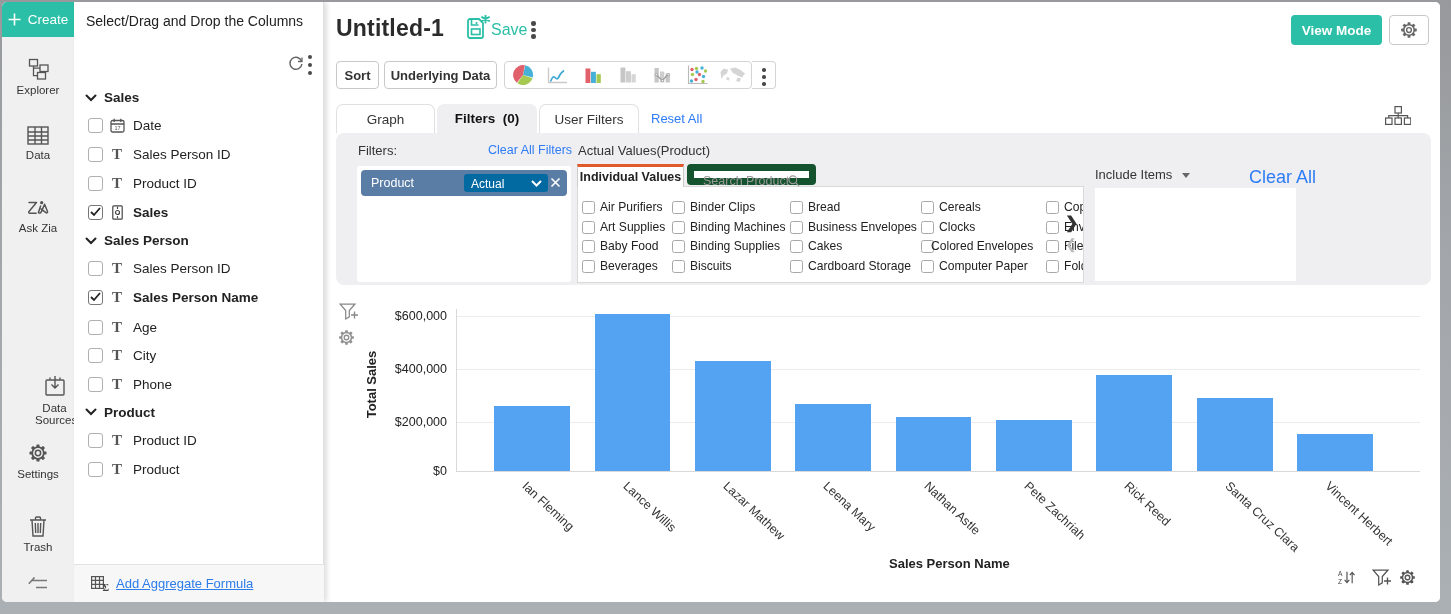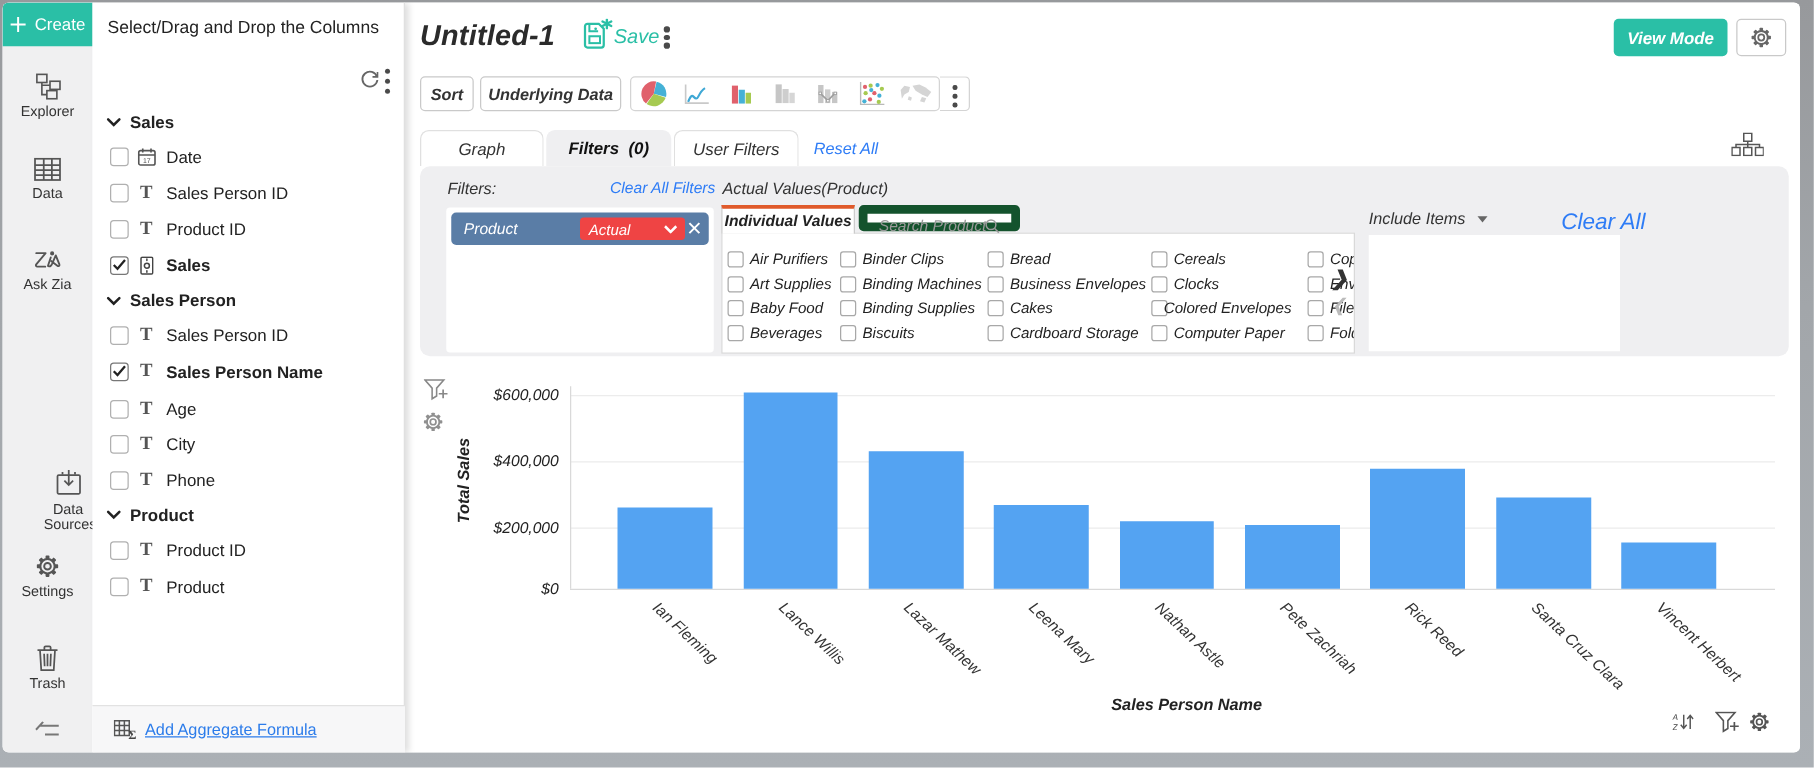--- a/index.html
+++ b/index.html
@@ -23,21 +23,21 @@
 .colrow { position:absolute; left:14px; height:16px; display:flex; align-items:center; font-size:13.5px; color:#222; }
 .cb { width:15px; height:15px; border:1.5px solid #b0b0b0; border-radius:3px; background:#fff; flex:none; }
 .cb.ck { border-color:#777; position:relative; }
 .cbicon { width:16px; margin-left:6px; flex:none; display:flex; justify-content:center; }
 .tletter { font-family:"Liberation Serif", serif; font-weight:bold; font-size:15px; color:#555; }
 .clabel { margin-left:8px; white-space:nowrap; }
 #colfoot { position:absolute; left:0; bottom:0; width:250px; height:38px; border-top:1px solid #e2e2e2; background:#f7f7f8; display:flex; align-items:center; padding-left:17px; gap:7px; }
 #colfoot a { color:#2c7cea; font-size:13px; text-decoration:underline; }
 
 
-#main { position:absolute; left:322px; top:0; width:1116px; height:600px; background:#fff;font-style:italic; }
+#main { position:absolute; left:322px; top:0; width:1116px; height:600px; background:#fff; }
 #title { position:absolute; left:12px; top:13px; font-size:23px; font-weight:bold; color:#2b2b2b; letter-spacing:0.2px; }
 #saveico { position:absolute; left:141px; top:13px; }
 #savetxt { position:absolute; left:167px; top:19px; font-size:16px; color:#2abfa6; }
 .vdots { position:absolute; width:4px; }
 .vdots i { display:block; width:4.5px; height:4.5px; border-radius:50%; background:#4a4a4a; margin-bottom:2.2px; }
 .btn { position:absolute; top:59px; height:28px; border:1px solid #c9c9c9; border-radius:4px; background:#fff; display:flex; align-items:center; justify-content:center; font-size:13px; font-weight:bold; color:#333; }
 #iconbar { position:absolute; left:180px; top:59px; height:28px; width:248px; border:1px solid #d4d4d4; border-radius:4px; background:#fff; display:flex; align-items:center; }
 #iconbar .ci { width:35px; display:flex; justify-content:center; }
 #morebox { position:absolute; left:428px; top:59px; width:24px; height:28px; border:1px solid #d4d4d4; border-left:none; border-radius:0 4px 4px 0; background:#fff; }
 
@@ -46,21 +46,21 @@
 .tab.white { background:#fff; border:1px solid #e0e0e0; border-bottom:none; }
 .tab.active { background:#efeff1; font-weight:bold; color:#111; }
 #resetall { position:absolute; left:327px; top:109px; font-size:13px; color:#2e7cf6; }
 
 
 #fpanel { position:absolute; left:12px; top:131px; width:1095px; height:152px; background:#efeff1; border-radius:8px; }
 #fpanel .lbl { font-size:13px; color:#333; }
 #fbox { position:absolute; left:21px; top:33px; width:214px; height:116px; background:#fff; border-radius:3px; }
 #chip { position:absolute; left:4px; top:4px; width:206px; height:26px; background:#5a7da6; border-radius:4px; color:#fff; }
 #chip .pname { position:absolute; left:10px; top:6px; font-size:12.5px; }
-#pill { position:absolute; left:103px; top:4px; width:84px; height:18px; background:#ef4444; border-radius:3px; color:#fff; }
+#pill { position:absolute; left:103px; top:4px; width:84px; height:18px; background:#0369a1; border-radius:3px; color:#fff; }
 #pill .ptxt { position:absolute; left:7px; top:2.5px; font-size:12px; }
 #chipx { position:absolute; right:5px; top:5px; font-size:13px; color:#fff; }
 
 #ivtab { position:absolute; left:241px; top:31px; width:107px; white-space:nowrap; height:23px; z-index:2; background:#fff; border:1px solid #ccc; border-bottom:none; border-top:3px solid #e05a2b; font-size:12.5px; font-weight:bold; color:#222; display:flex; align-items:center; justify-content:center; }
 #ivbox { position:absolute; left:241px; top:53px; width:507px; height:97px; background:#fff; border:1px solid #d9d9d9; overflow:hidden; }
 #spbox { position:absolute; left:351px; top:31px; width:129px; height:21px; background:#fff; border:7px solid #14532d; border-radius:4px; }
 #spbox .ph { position:absolute; left:9px; top:3px; font-size:12.5px; color:#999; }
 .pcb { position:absolute; width:13px; height:13px; border:1.5px solid #a8a8a8; border-radius:2.5px; background:#fff; }
 .plbl { position:absolute; font-size:12.1px; color:#222; white-space:nowrap; }
 #incl { position:absolute; left:759px; top:34px; font-size:13px; color:#333; }

